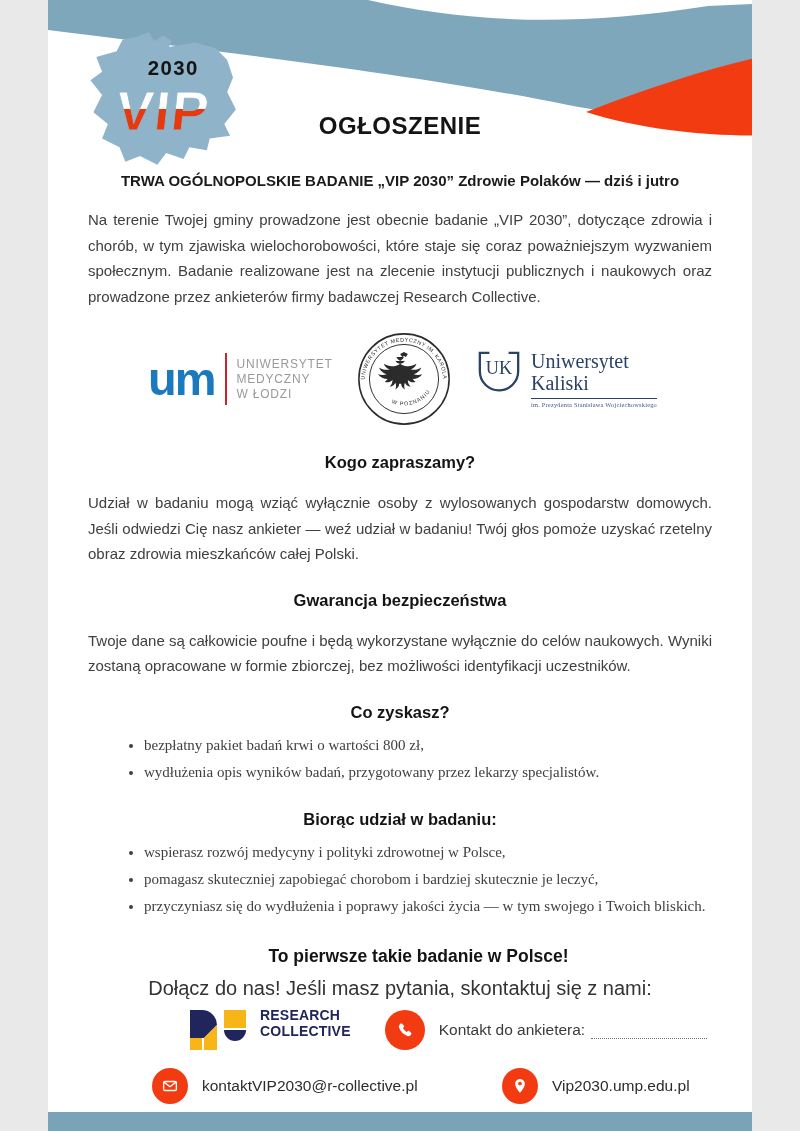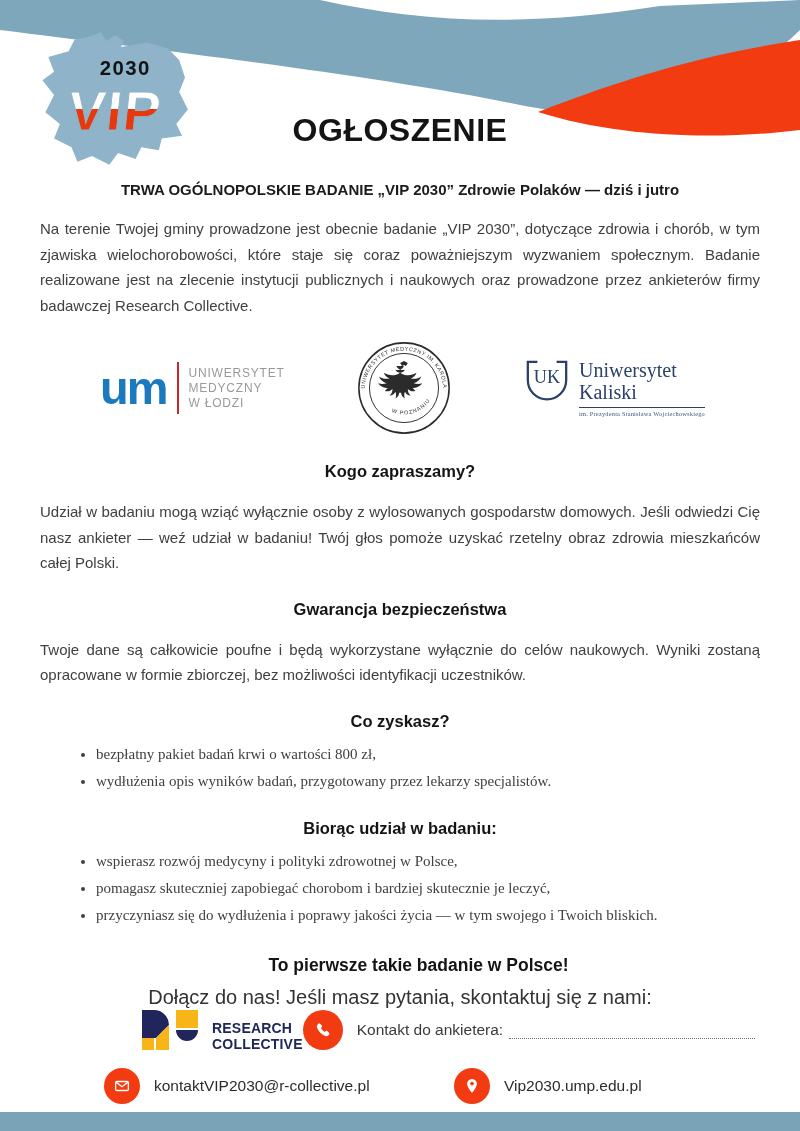--- a/index.html
+++ b/index.html
@@ -1,26 +1,26 @@
 <!DOCTYPE html>
 <html><head>
 <meta charset="utf-8">
 <style>
   * { margin:0; padding:0; box-sizing:border-box; }
   html,body { background:#e9e9e9; }
   .page {
-    position:relative; width:800px; height:1131px; margin:0 auto;
+    position:relative; width:704px; height:1131px; margin:0 auto;
     background:#ffffff; overflow:hidden;
     font-family:"Liberation Sans", sans-serif; color:#3f4040;
   }
   .top-wave { position:absolute; top:0; left:0; width:800px; height:200px; z-index:0; }
   .vip-logo { position:absolute; top:28px; left:32px; width:178px; height:160px; z-index:2; }
   .content { position:relative; z-index:1; }
 
-  .title { padding-top:112px; text-align:center; font-size:32px; font-weight:800;
+  .title { padding-top:112px; text-align:center; font-size:24px; font-weight:800;
            letter-spacing:.5px; color:#141414; }
   .subtitle { margin-top:32px; text-align:center; font-size:15px; font-weight:700; color:#1b1b1b; }
 
   .para { margin:18px 40px 0; font-size:15px; line-height:25.5px; text-align:justify; color:#3f4040; }
   .para-c { text-align:justify; }
 
   .partners { margin-top:20px; padding:0 95px 0 100px; display:flex; align-items:center;
               justify-content:space-between; height:100px; }
   .um-logo { display:flex; align-items:center; gap:10px; }
   .um-mark { font-size:47px; font-weight:700; color:#1b7abd; letter-spacing:-2px; line-height:44px; }
@@ -36,21 +36,21 @@
 
   .sec-heading { margin-top:24px; text-align:center; font-size:16.5px; font-weight:700; color:#141414; }
   .bullets { margin:10px 40px 0; padding-left:56px;font-family:Liberation Serif, serif; }
   .bullets li { font-size:15px; line-height:27px; color:#3f4040; }
 
   .closing-heading { margin-top:26px; text-align:center; font-size:17.5px; font-weight:700; color:#141414;margin-left:37px; }
   .closing-line { margin-top:10px; text-align:center; font-size:20px; color:#333; }
 
   .contact-row { position:absolute; left:140px; right:45px; top:1004px; height:52px;
                  display:flex; align-items:center; z-index:1; }
-  .rc-logo { display:flex; align-items:flex-end; gap:10px; }
+  .rc-logo { display:flex; align-items:flex-start; gap:10px; margin-right:34px; }
   .rc-text { font-size:14px; line-height:15.5px; font-weight:800; color:#20265c; letter-spacing:.2px; }
   .round-icon { border-radius:50%; background:#f23b10; display:flex; align-items:center;
                 justify-content:center; flex:0 0 auto; }
   .phone-circle { width:40px; height:40px; margin-right:14px; }
   .ankieter-label { font-size:15.5px; color:#3a3a3a; white-space:nowrap; }
   .dotted { flex:1 1 auto; margin-left:6px; border-bottom:1.7px dotted #6d6d6d; height:18px; }
 
   .footer-row { position:absolute; top:1068px; left:16px; width:800px; height:36px; z-index:1; }
   .footer-item { position:absolute; display:flex; align-items:center; gap:14px; }
   .footer-item.email { left:88px; }

